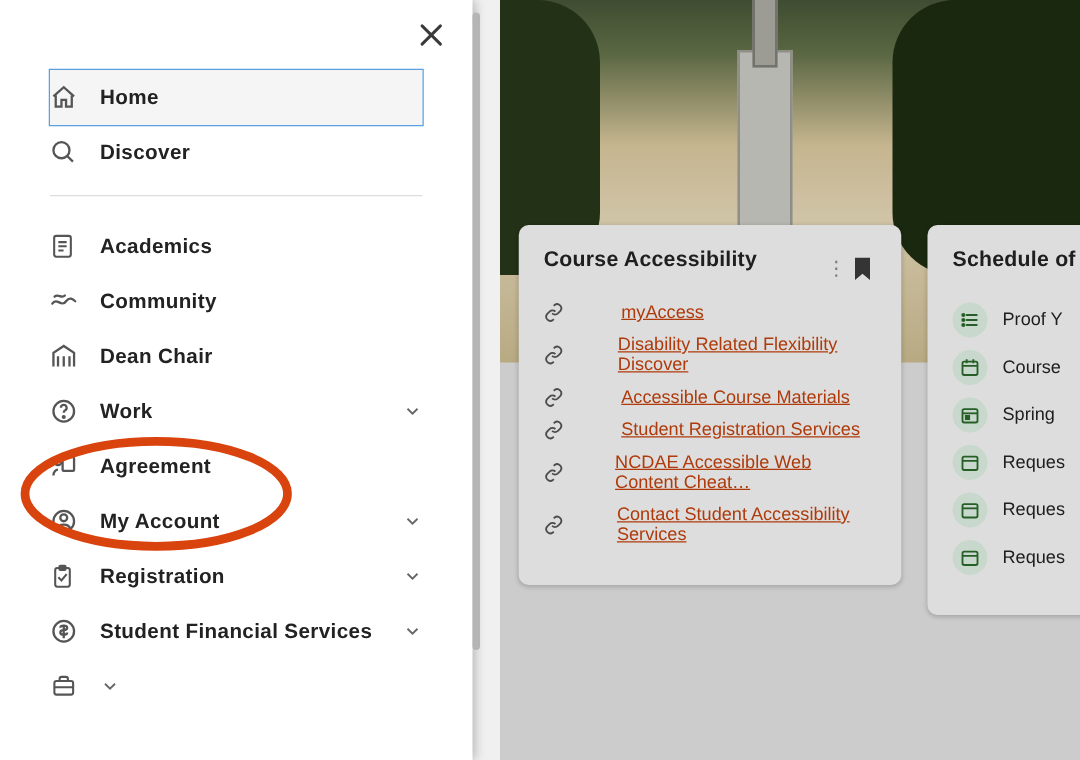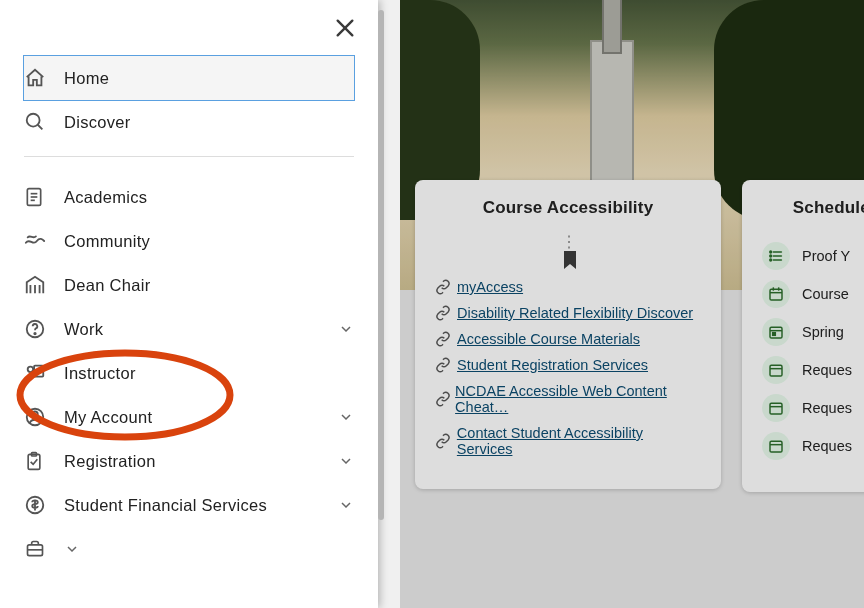--- a/index.html
+++ b/index.html
@@ -12,38 +12,38 @@
   .tower .main{position:absolute;left:40px;top:40px;width:40px;height:250px;background:#d8d8d0;border:2px solid #a8a8a0;}
   .tower .spire{position:absolute;left:52px;top:-10px;width:16px;height:60px;background:#b8b8b0;border:2px solid #888880;}
   .trees-l{position:absolute;left:0;top:0;width:80px;height:220px;background:#2a3a1a;border-radius:0 50px 50px 0;}
   .trees-r{position:absolute;right:0;top:0;width:150px;height:220px;background:#1f2f12;border-radius:50px 0 0 50px;}
   
   .overlay-dim{position:absolute;left:400px;top:0;right:0;bottom:0;background:rgba(0,0,0,.15);}
 
   
   .card{position:absolute;background:#fff;border-radius:8px;box-shadow:0 1px 4px rgba(0,0,0,.2);padding:18px 20px 22px 20px;box-sizing:border-box;}
   .card h2{margin:0 0 14px 0;font-size:17px;font-weight:700;letter-spacing:.2px;color:#222;}
-  .card-head{display:flex;align-items:center;flex-direction:column;}
+  .card-head{display:flex;align-items:center;}
   .card-head h2{flex:1;}
   .card-head .vk{width:14px;text-align:center;color:#888;font-size:16px;cursor:pointer;}
   .card-head .bk{width:18px;text-align:center;color:#3a3a3a;font-size:18px;cursor:pointer;margin-left:8px;}
   .linkrow{display:flex;align-items:center;margin:10px 0;font-size:14.5px;}
   .linkrow .lk-icon{width:22px;color:#555;display:flex;align-items:center;}
-  .linkrow a{color:#0c4a6e;text-decoration:underline;cursor:pointer;}
+  .linkrow a{color:#c2410c;text-decoration:underline;cursor:pointer;margin-left:40px;}
   .listrow{display:flex;align-items:center;margin:10px 0;font-size:14.5px;color:#222;}
   .ibub{width:28px;height:28px;border-radius:14px;background:#dff0e3;display:flex;align-items:center;justify-content:center;margin-right:12px;color:#2a5a2a;}
   
   .card-dim{filter:brightness(.9);background:#f6f6f6;}
   
   
   .drawer{position:absolute;left:0;top:0;width:378px;height:608px;background:#fff;box-shadow:2px 0 8px rgba(0,0,0,.25);}
   .drawer-scroll{position:absolute;right:-6px;top:10px;width:6px;height:510px;background:#b5b5b5;border-radius:3px;}
   .drawer-top{height:56px;display:flex;align-items:center;justify-content:flex-end;padding:0 18px;}
   .close{width:30px;height:30px;display:flex;align-items:center;justify-content:center;font-size:26px;color:#3a3a3a;cursor:pointer;}
-  .navlist{padding:0 24px;}
+  .navlist{padding:0 40px;font-weight:bold;}
   .navitem{display:flex;align-items:center;height:44px;font-size:16.5px;color:#222;cursor:pointer;letter-spacing:.3px;}
   .navitem .nicon{width:40px;display:flex;align-items:center;justify-content:flex-start;color:#555;}
   .navitem .lbl{flex:1;}
   .navitem .chev{color:#666;}
   .navitem.sel{background:#f5f5f5;outline:1.5px solid #5aa0e0;}
   .divider{height:1px;background:#ddd;margin:12px 0 18px 0;}
   
   svg{display:block;}
 
   .annot{position:absolute;pointer-events:none;}
@@ -275,21 +275,21 @@
           </span>
       </div>
       <div class="navitem">
         <span class="nicon">
             <svg width="22" height="22" viewBox="0 0 24 24" fill="none" stroke="#555" stroke-width="2">
               <circle cx="7" cy="8" r="3"></circle>
               <path d="M3 20c0-3 2-5 4-5"></path>
               <rect x="11" y="4" width="10" height="12" rx="1"></rect>
             </svg>
           </span>
-        <span class="lbl">Instructor</span>
+        <span class="lbl">Agreement</span>
       </div>
       <div class="navitem">
         <span class="nicon">
             <svg width="22" height="22" viewBox="0 0 24 24" fill="none" stroke="#555" stroke-width="2">
               <circle cx="12" cy="12" r="9"></circle>
               <circle cx="12" cy="9" r="3"></circle>
               <path d="M6 19c1-3 4-4 6-4s5 1 6 4"></path>
             </svg>
           </span>
         <span class="lbl">My Account</span>

